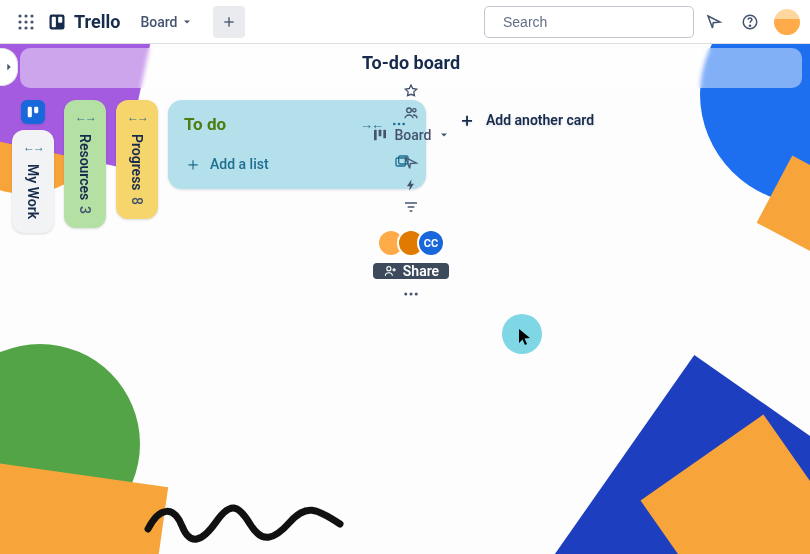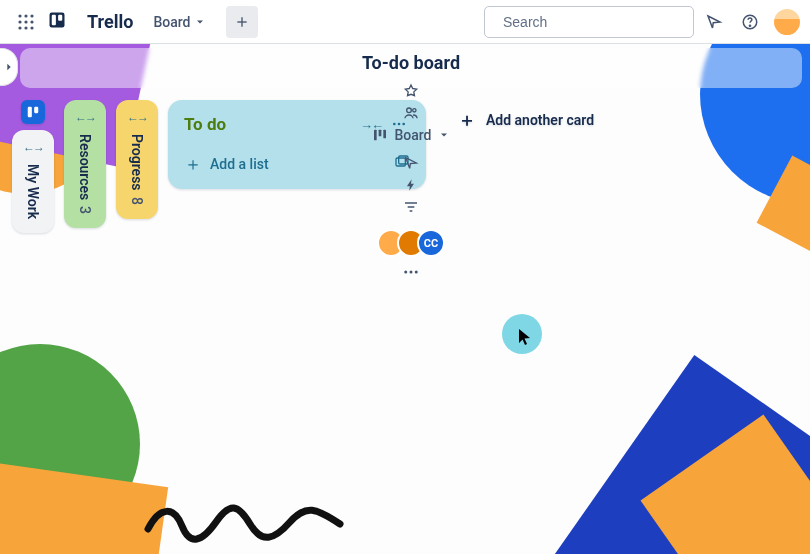--- a/index.html
+++ b/index.html
@@ -33,21 +33,21 @@
     gap:4px;padding:0 10px;
     border-bottom:1px solid #DCDFE4;
     background:#fff;
     position:relative;z-index:50;
   }
   .icon-btn{
     width:32px;height:32px;border-radius:4px;
     display:flex;align-items:center;justify-content:center;
     cursor:pointer;color:var(--text-subtle);
   }
-  .logo{display:flex;gap:21px;font-weight:700;font-size:18px;color:var(--text);margin:0 6px 0 2px}
+  .logo{display:flex;align-items:center;gap:8px;font-weight:700;font-size:18px;color:var(--text);margin:0 6px 0 2px}
   .logo svg{width:18px;height:18px}
   .nav-item{
     display:flex;align-items:center;gap:4px;
     padding:6px 10px;border-radius:4px;
     cursor:pointer;color:var(--text-subtle);font-weight:500;
   }
   .create-btn{
     width:32px;height:32px;border-radius:4px;
     background:#E9EBEE;color:var(--text-subtle);
     display:flex;align-items:center;justify-content:center;
@@ -347,20 +347,28 @@
           <path d="M3 6h18M7 12h10M10 18h4"></path>
         </svg>
     </div>
     <div class="avatar-stack">
       <div class="av" style="background:#FFAB4A"></div>
       <div class="av" style="background:#E07A00"></div>
       <div class="av" style="background:#1868DB">
           <span>CC</span>
         </div>
     </div>
+    <div class="share-btn">
+      <svg width="14" height="14" viewBox="0 0 24 24" fill="none" stroke="#fff" stroke-width="2">
+          <circle cx="10" cy="8" r="3.5"></circle>
+          <path d="M4 20c0-3 3-5 6-5s6 2 6 5"></path>
+          <path d="M19 7v6M16 10h6"></path>
+        </svg>
+      <span>Share</span>
+    </div>
     <div class="bb-btn">
       <svg width="18" height="18" viewBox="0 0 24 24" fill="currentColor">
           <circle cx="5" cy="12" r="2"></circle>
           <circle cx="12" cy="12" r="2"></circle>
           <circle cx="19" cy="12" r="2"></circle>
         </svg>
     </div>
   </div>
 </div>
 

